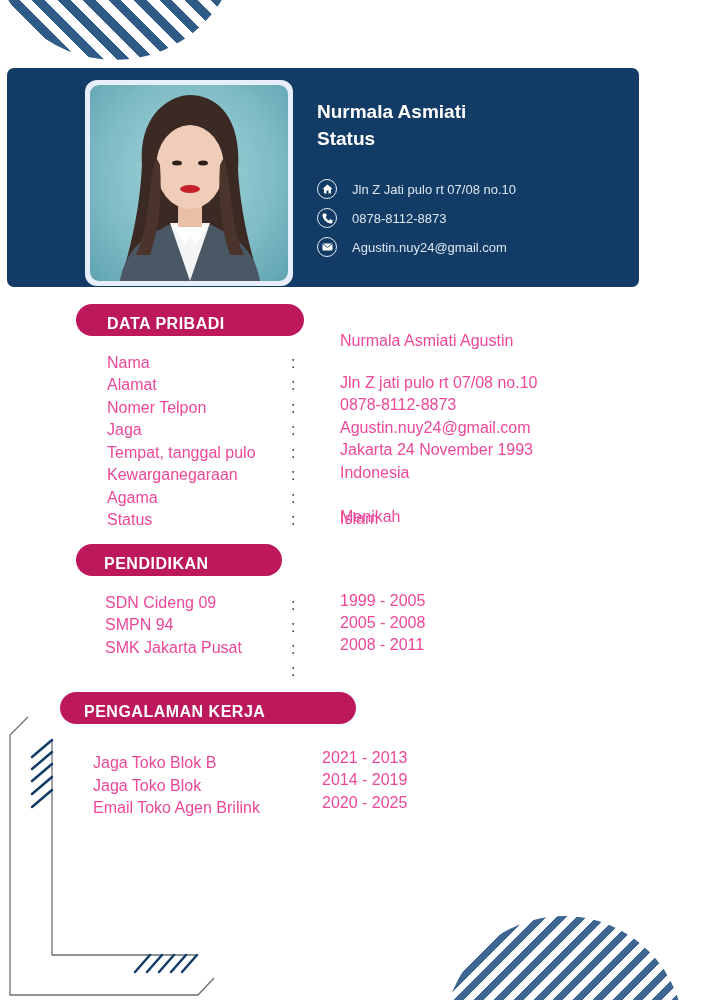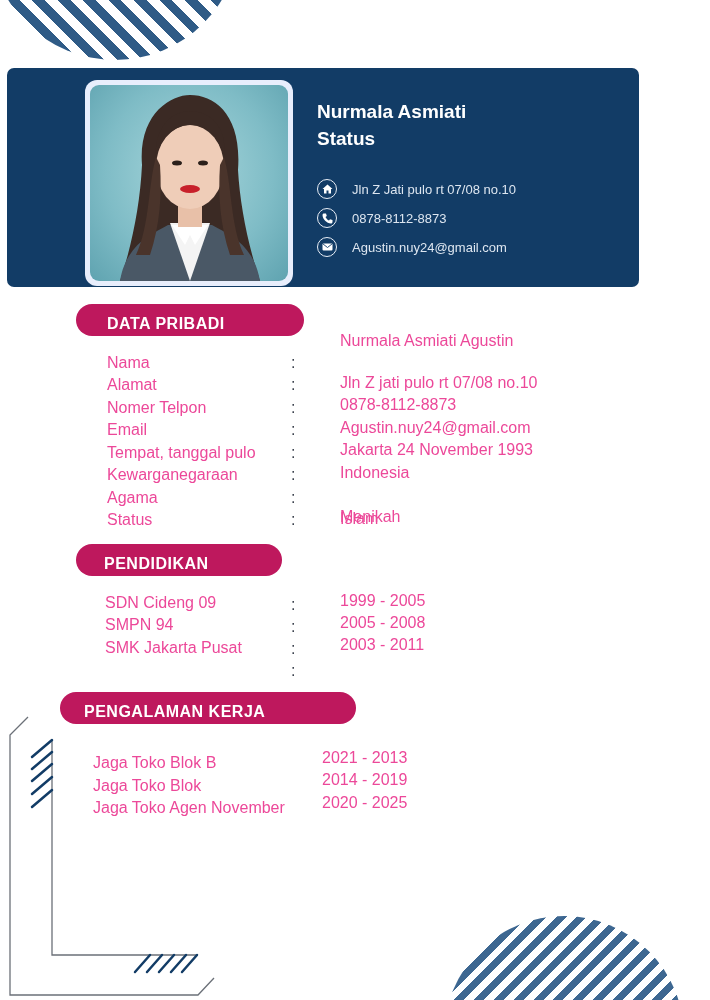--- a/index.html
+++ b/index.html
@@ -128,21 +128,21 @@
   <div class="row" style="left:340px; top:330px;">Nurmala Asmiati Agustin</div>
 
   <div class="row" style="left:107px; top:374px;">Alamat</div>
   <div class="colon" style="left:291px; top:374px;">:</div>
   <div class="row" style="left:340px; top:372px;">Jln Z jati pulo rt 07/08 no.10</div>
 
   <div class="row" style="left:107px; top:397px;">Nomer Telpon</div>
   <div class="colon" style="left:291px; top:397px;">:</div>
   <div class="row" style="left:340px; top:394px;">0878-8112-8873</div>
 
-  <div class="row" style="left:107px; top:419px;">Email</div>
+  <div class="row" style="left:107px; top:419px;">Jaga</div>
   <div class="colon" style="left:291px; top:419px;">:</div>
   <div class="row" style="left:340px; top:417px;">Agustin.nuy24@gmail.com</div>
 
   <div class="row" style="left:107px; top:442px;">Tempat, tanggal pulo</div>
   <div class="colon" style="left:291px; top:442px;">:</div>
   <div class="row" style="left:340px; top:439px;">Jakarta 24 November 1993</div>
 
   <div class="row" style="left:107px; top:464px;">Kewarganegaraan</div>
   <div class="colon" style="left:291px; top:464px;">:</div>
   <div class="row" style="left:340px; top:462px;">Indonesia</div>
@@ -162,35 +162,35 @@
   <div class="row" style="left:105px; top:592px;">SDN Cideng 09</div>
   <div class="colon" style="left:291px; top:594px;">:</div>
   <div class="row" style="left:340px; top:590px;">1999 - 2005</div>
 
   <div class="row" style="left:105px; top:614px;">SMPN 94</div>
   <div class="colon" style="left:291px; top:616px;">:</div>
   <div class="row" style="left:340px; top:612px;">2005 - 2008</div>
 
   <div class="row" style="left:105px; top:637px;">SMK Jakarta Pusat</div>
   <div class="colon" style="left:291px; top:638px;">:</div>
-  <div class="row" style="left:340px; top:634px;">2003 - 2011</div>
+  <div class="row" style="left:340px; top:634px;">2008 - 2011</div>
 
   <div class="colon" style="left:291px; top:660px;">:</div>
 </div>
 
 <div class="pill" style="left:60px; top:692px; width:296px; padding-left:24px;">PENGALAMAN KERJA</div>
 
 <div>
   <div class="row" style="left:93px; top:752px;">Jaga Toko Blok B</div>
   <div class="row" style="left:322px; top:747px;">2021 - 2013</div>
 
   <div class="row" style="left:93px; top:775px;">Jaga Toko Blok</div>
   <div class="row" style="left:322px; top:769px;">2014 - 2019</div>
 
-  <div class="row" style="left:93px; top:797px;">Jaga Toko Agen November</div>
+  <div class="row" style="left:93px; top:797px;">Email Toko Agen Brilink</div>
   <div class="row" style="left:322px; top:792px;">2020 - 2025</div>
 </div>
 
 <div>
   <svg class="abs" style="left:0; top:700px;" width="300" height="300" viewBox="0 0 300 300">
 
     <path d="M28 17 L10 35 L10 295 L198 295 L214 278" stroke="#6b7078" stroke-width="1.3" fill="none"></path>
 
     <path d="M52 40 L52 255 L198 255" stroke="#6b7078" stroke-width="1.3" fill="none"></path>
 

